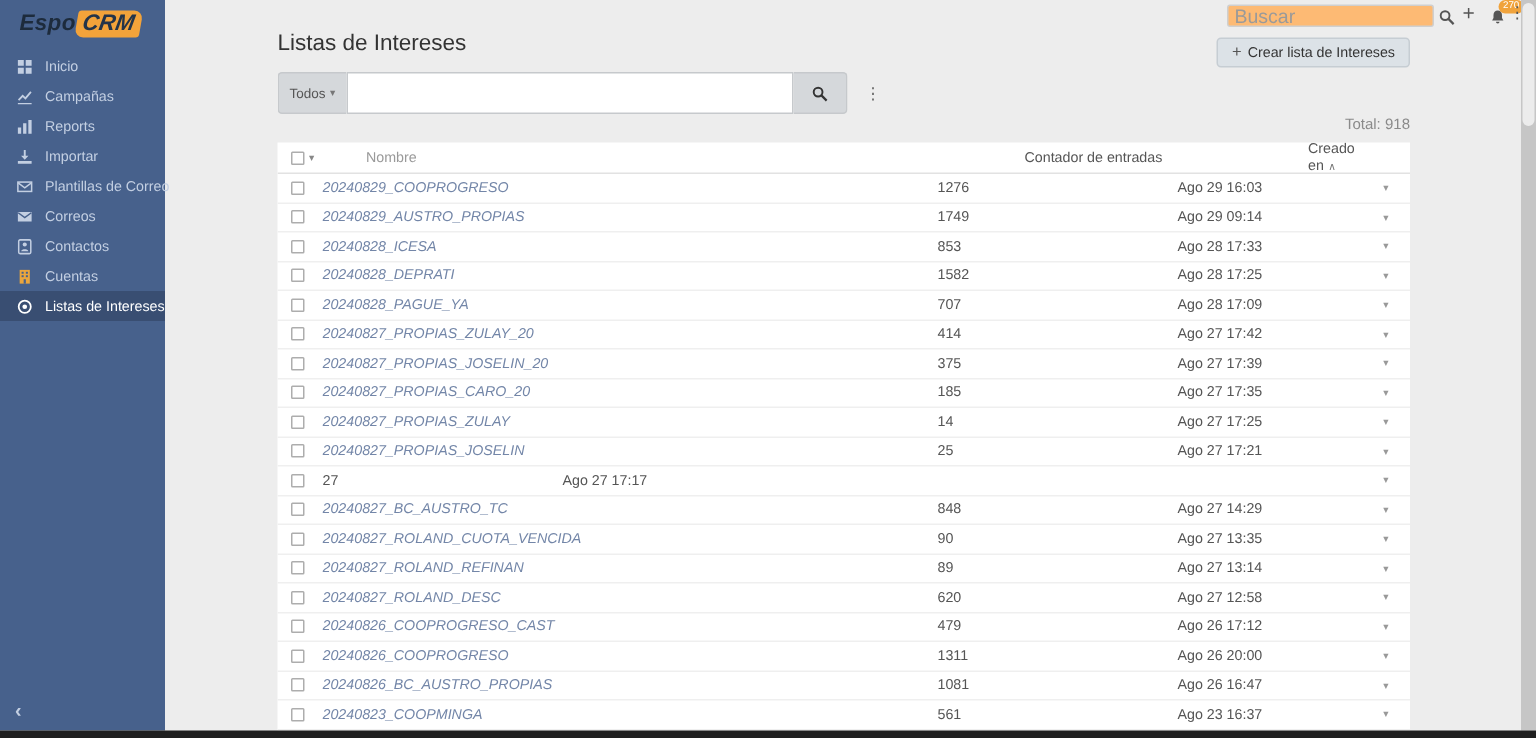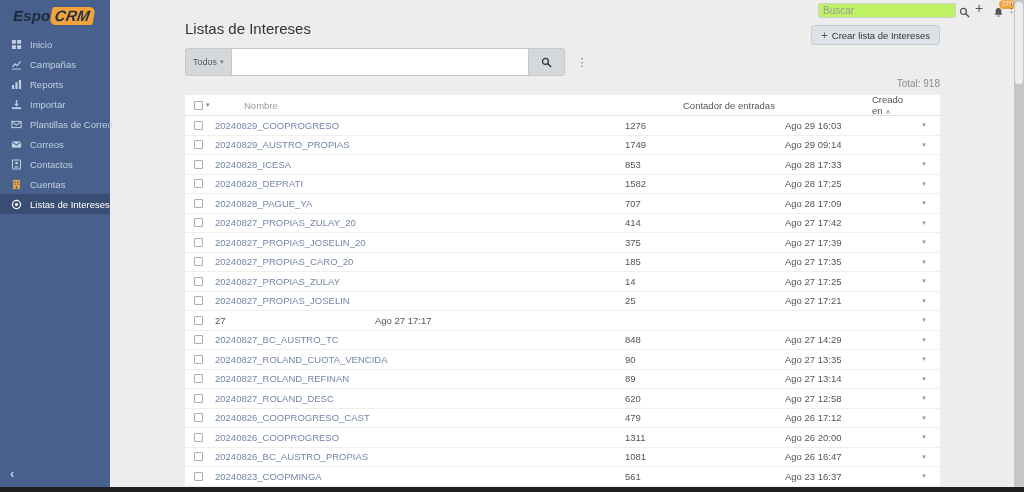--- a/index.html
+++ b/index.html
@@ -16,21 +16,21 @@
                 border-radius:2px 6px 2px 6px; display:inline-block; transform:skewX(-10deg); margin-left:1px; }
   .menu { position:absolute; top:34px; left:0; width:110px; }
   .menu-item { height:20px; display:flex; align-items:center; padding-left:11px; cursor:pointer;
                color:#c3cfe2; font-size:9.5px; white-space:nowrap; }
   .menu-item.selected { background:#394e72; color:#ffffff; }
   .menu-item .mi-icon { width:11px; height:11px; margin-right:8px; display:inline-flex; flex:none; }
   .menu-item .mi-icon svg { width:11px; height:11px; fill:currentColor; }
   .collapse { position:absolute; left:10px; top:466px; color:#c3cfe2; font-size:13px; font-weight:bold; cursor:pointer; }
   
   .top-search { position:absolute; left:818px; top:3px; width:138px; height:15px; border:1px solid #cfcfcf;
-                background:#bef264; font-size:10px; padding:0 4px; color:#444; border-radius:2px; outline:none;
+                background:#fdba74; font-size:13px; padding:0 4px; color:#444; border-radius:2px; outline:none;
                 font-family:"Liberation Sans",sans-serif; }
   .top-search::placeholder { color:#9a9a9a; }
   .tb-ic { position:absolute; color:#555; cursor:pointer; }
   .tb-ic svg { fill:#555; }
   .ic-mag-top { left:959px; top:4px; width:11px; height:11px; }
   .ic-plus { left:975px; top:0px; font-size:14px; font-weight:normal; }
   .ic-bell { left:993px; top:4px; width:11px; height:11px; }
   .badge { position:absolute; left:999px; top:0px; background:#f0a33c; color:#fff; font-size:6.5px;
            padding:1px 3px; border-radius:6px; line-height:1; cursor:pointer; }
   .ic-dots-top { left:1006px; top:2px; font-size:11px; color:#555; }
@@ -58,21 +58,21 @@
   .panel { position:absolute; left:185px; top:95px; width:755px; height:392px; background:#fff; overflow:hidden; }
   .thead { display:flex; align-items:center; height:21px; border-bottom:1px solid #e2e2e2; color:#9a9a9a; font-size:9.5px; }
   .tr { display:flex; align-items:center; height:19.5px; border-bottom:1px solid #efefef; font-size:9.5px; }
   .col-check { width:30px; padding-left:9px; display:flex; align-items:center; gap:3px; flex:none; }
   .col-name  { width:410px; flex:none; overflow:hidden; white-space:nowrap; }
   .col-count { width:160px; flex:none; color:#555; }
   .col-date  { flex:1; color:#555; }
   .col-caret { width:32px; flex:none; text-align:center; color:#999; font-size:7px; cursor:pointer; }
   .cb { width:9px; height:9px; border:1px solid #adadad; border-radius:1px; background:#fff; cursor:pointer; flex:none; }
   .hd-caret { font-size:7px; color:#888; cursor:pointer; }
-  .name-link { color:#7386a8; text-decoration:none; cursor:pointer; }
+  .name-link { color:#7386a8; text-decoration:none; cursor:pointer;font-style:italic; }
   .sort-caret { font-size:7px; color:#777; margin-left:3px; }
   .th-sort { cursor:pointer;margin-left:29px; }
   
   .bottom-strip { position:absolute; left:0; top:487px; width:1024px; height:5px; background:#1f1f1f; }
 </style>
 </head>
 <body>
 
 <div class="sidebar">
   <div class="logo">

